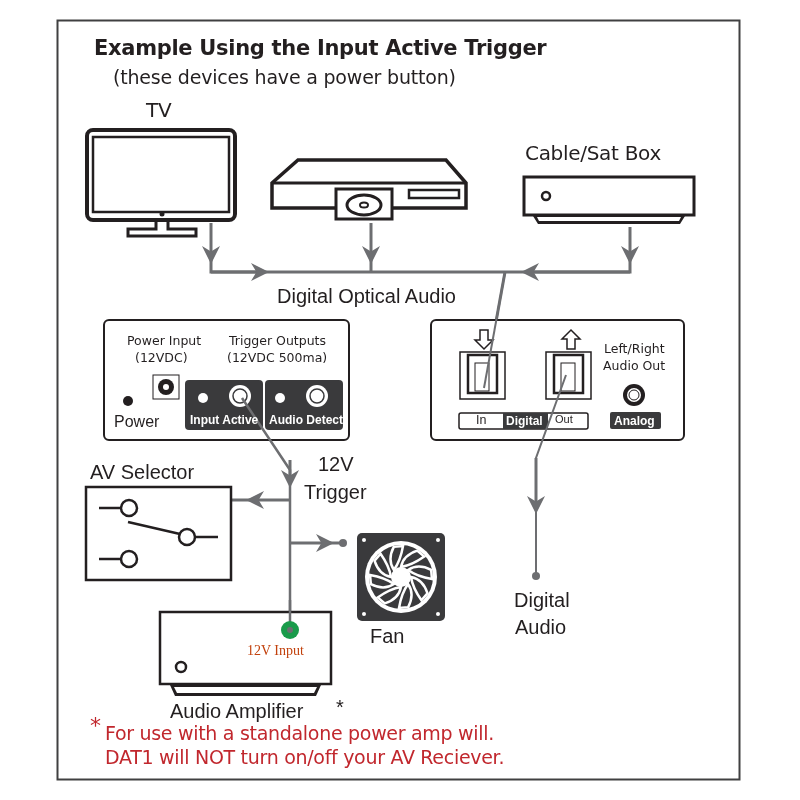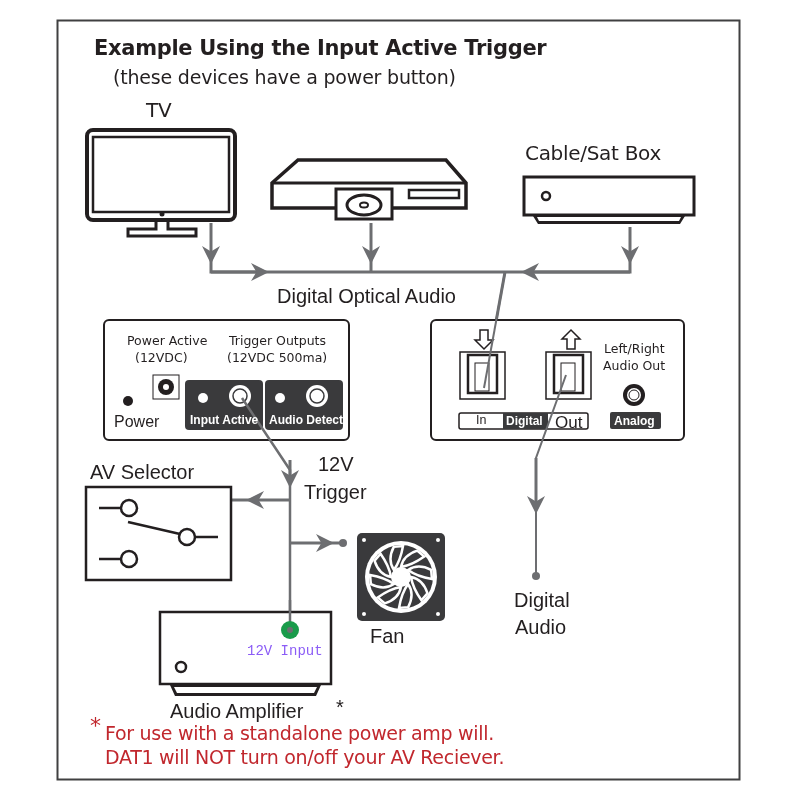--- a/index.html
+++ b/index.html
@@ -7,21 +7,21 @@
   #stage { position: absolute; left: 0; top: 0; width: 800px; height: 580px; }
   .t { position: absolute; white-space: nowrap; color: #231f20; }
   .title { font-family: "DejaVu Sans", sans-serif; font-weight: bold; font-size: 21px; left: 94px; top: 36px; letter-spacing: -0.3px; }
   .subtitle { font-family: "DejaVu Sans", sans-serif; font-size: 19px; left: 113px; top: 66px; letter-spacing: -0.2px; }
   .lbl { font-family: "DejaVu Sans", sans-serif; font-size: 20px; letter-spacing: -0.3px; }
   .lbl2 { font-family: "Liberation Sans", sans-serif; font-size: 20px; }
   .small { font-family: "DejaVu Sans", sans-serif; font-size: 12.5px; }
   .tiny { font-family: "Liberation Sans", sans-serif; font-size: 16px; }
   .badge { font-family: "Liberation Sans", sans-serif; font-weight: bold; font-size: 12px; color: #ffffff; }
   .red { color: #c1272d; font-family: "DejaVu Sans", sans-serif; font-size: 19px; letter-spacing: -0.3px; }
-  .green { color: #8b5cf6; font-family: Liberation Mono, monospace; font-size: 14px; }
+  .green { color: #c2410c; font-family: Liberation Serif, serif; font-size: 14px; }
 </style>
 </head>
 <body>
 
 <div id="stage">
   <svg width="800" height="800" viewBox="0 0 800 800" style="position:absolute;left:0;top:0">
     <defs>
       <marker id="arr" viewBox="0 0 10 10" refX="5" refY="5" markerWidth="6" markerHeight="6" orient="auto-start-reverse">
         <path d="M0,0 L10,5 L0,10 L3,5 z" fill="#6d6e71"></path>
       </marker>
@@ -166,33 +166,33 @@
   </svg>
 
   <div class="t title">Example Using the Input Active Trigger</div>
   <div class="t subtitle">(these devices have a power button)</div>
 
   <div class="t lbl" style="left:146px;top:98px;">TV</div>
   <div class="t lbl2" style="left:277px;top:285px;">Digital Optical Audio</div>
 
   <div class="t lbl" style="left:525px;top:141px;">Cable/Sat Box</div>
 
-  <div class="t small" style="left:127px;top:333px;">Power Active</div>
+  <div class="t small" style="left:127px;top:333px;">Power Input</div>
   <div class="t small" style="left:135px;top:350px;">(12VDC)</div>
   <div class="t small" style="left:229px;top:333px;">Trigger Outputs</div>
   <div class="t small" style="left:227px;top:350px;">(12VDC  500ma)</div>
   <div class="t tiny" style="left:114px;top:413px;">Power</div>
   <div class="t badge" style="left:190px;top:413px;">Input Active</div>
   <div class="t badge" style="left:269px;top:413px;">Audio Detect</div>
 
   <div class="t small" style="left:604px;top:341px;">Left/Right</div>
   <div class="t small" style="left:603px;top:358px;">Audio Out</div>
   <div class="t" style="left:476px;top:413px;font-size:12.5px;font-family:'Liberation Sans',sans-serif;">In</div>
   <div class="t badge" style="left:506px;top:414px;">Digital</div>
-  <div class="t" style="left:555px;top:413px;font-size:17px;font-family:'Liberation Sans',sans-serif;">Out</div>
+  <div class="t" style="left:555px;top:413px;font-size:11px;font-family:'Liberation Sans',sans-serif;">Out</div>
   <div class="t badge" style="left:614px;top:414px;">Analog</div>
 
   <div class="t lbl2" style="left:318px;top:453px;">12V</div>
   <div class="t lbl2" style="left:304px;top:481px;text-align:center;">Trigger</div>
 
   <div class="t lbl2" style="left:90px;top:461px;">AV Selector</div>
   <div class="t lbl2" style="left:370px;top:625px;">Fan</div>
 
   <div class="t green" style="left:247px;top:643px;">12V Input</div>
   <div class="t lbl2" style="left:170px;top:700px;">Audio Amplifier</div>

